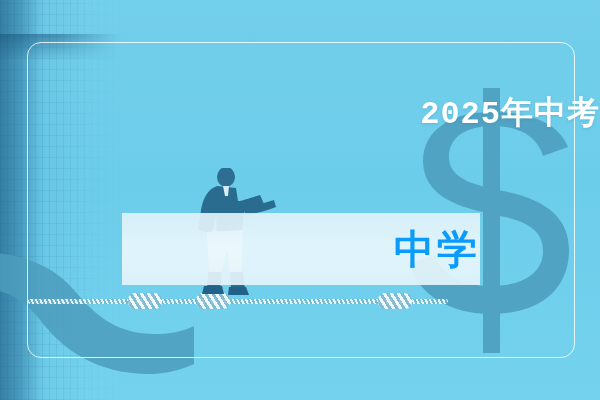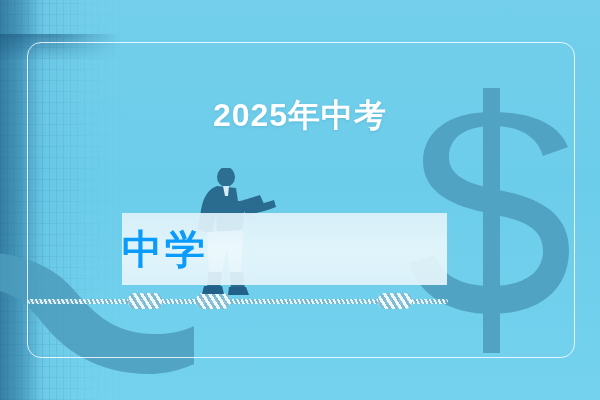--- a/index.html
+++ b/index.html
@@ -175,45 +175,46 @@
     pointer-events: none;
   }
 
   
 
   .title-block {
     position: absolute;
     left: 0;
     top: 94px;
     width: 600px;
-    text-align: center;
+    text-align: right;
+    font-family: Liberation Mono, monospace;
   }
   .title-line {
     display: block;
     color: #ffffff;
     font-size: 32px;
     font-weight: bold;
     line-height: 42px;
     letter-spacing: 1px;
     text-shadow: 0 1px 3px rgba(40,110,150,0.22);
   }
 
   .band {
     position: absolute;
     left: 122px;
     top: 213px;
-    width: 325px;
+    width: 358px;
     height: 72px;
     background: linear-gradient(180deg,
         rgba(222,241,250,0.93) 0%,
         rgba(236,248,252,0.90) 50%,
         rgba(228,244,251,0.92) 100%);
     display: flex;
     align-items: center;
-    justify-content: flex-start;
+    justify-content: flex-end;
   }
   .band-text {
     color: #0b9bfb;
     font-size: 40px;
     font-weight: bold;
     letter-spacing: 3px;
     line-height: 1;
   }
 </style>
 </head>

